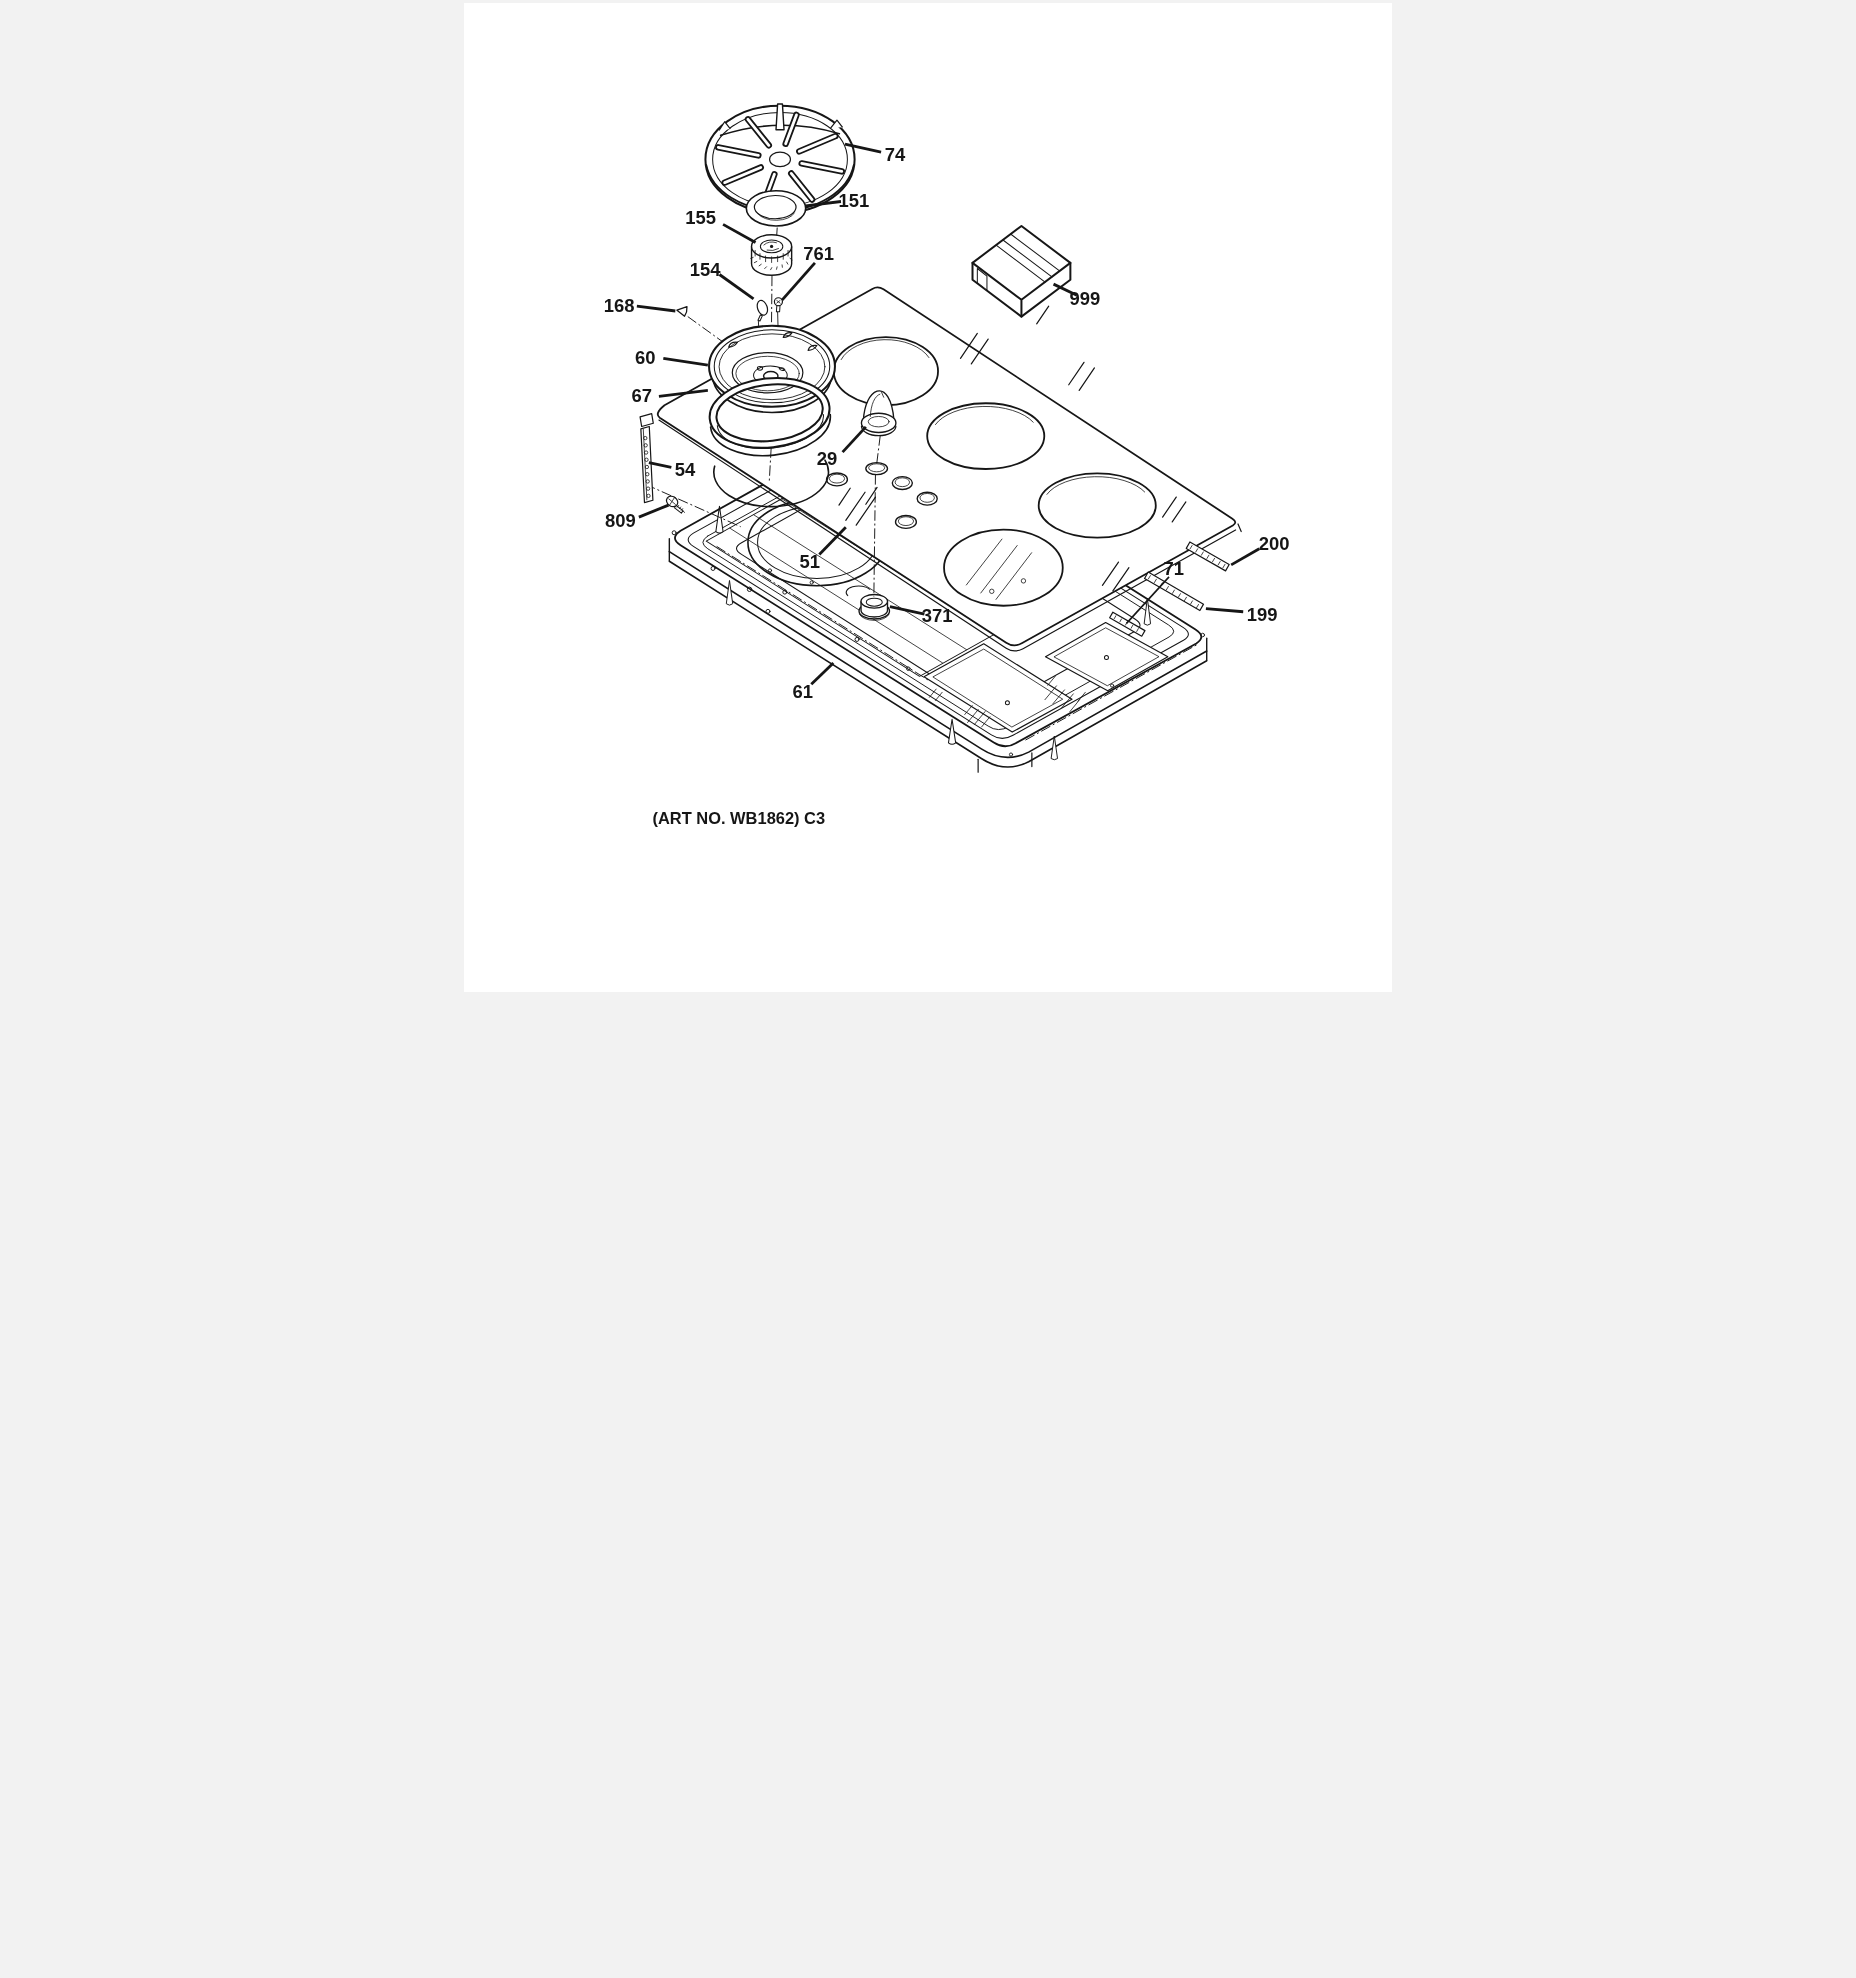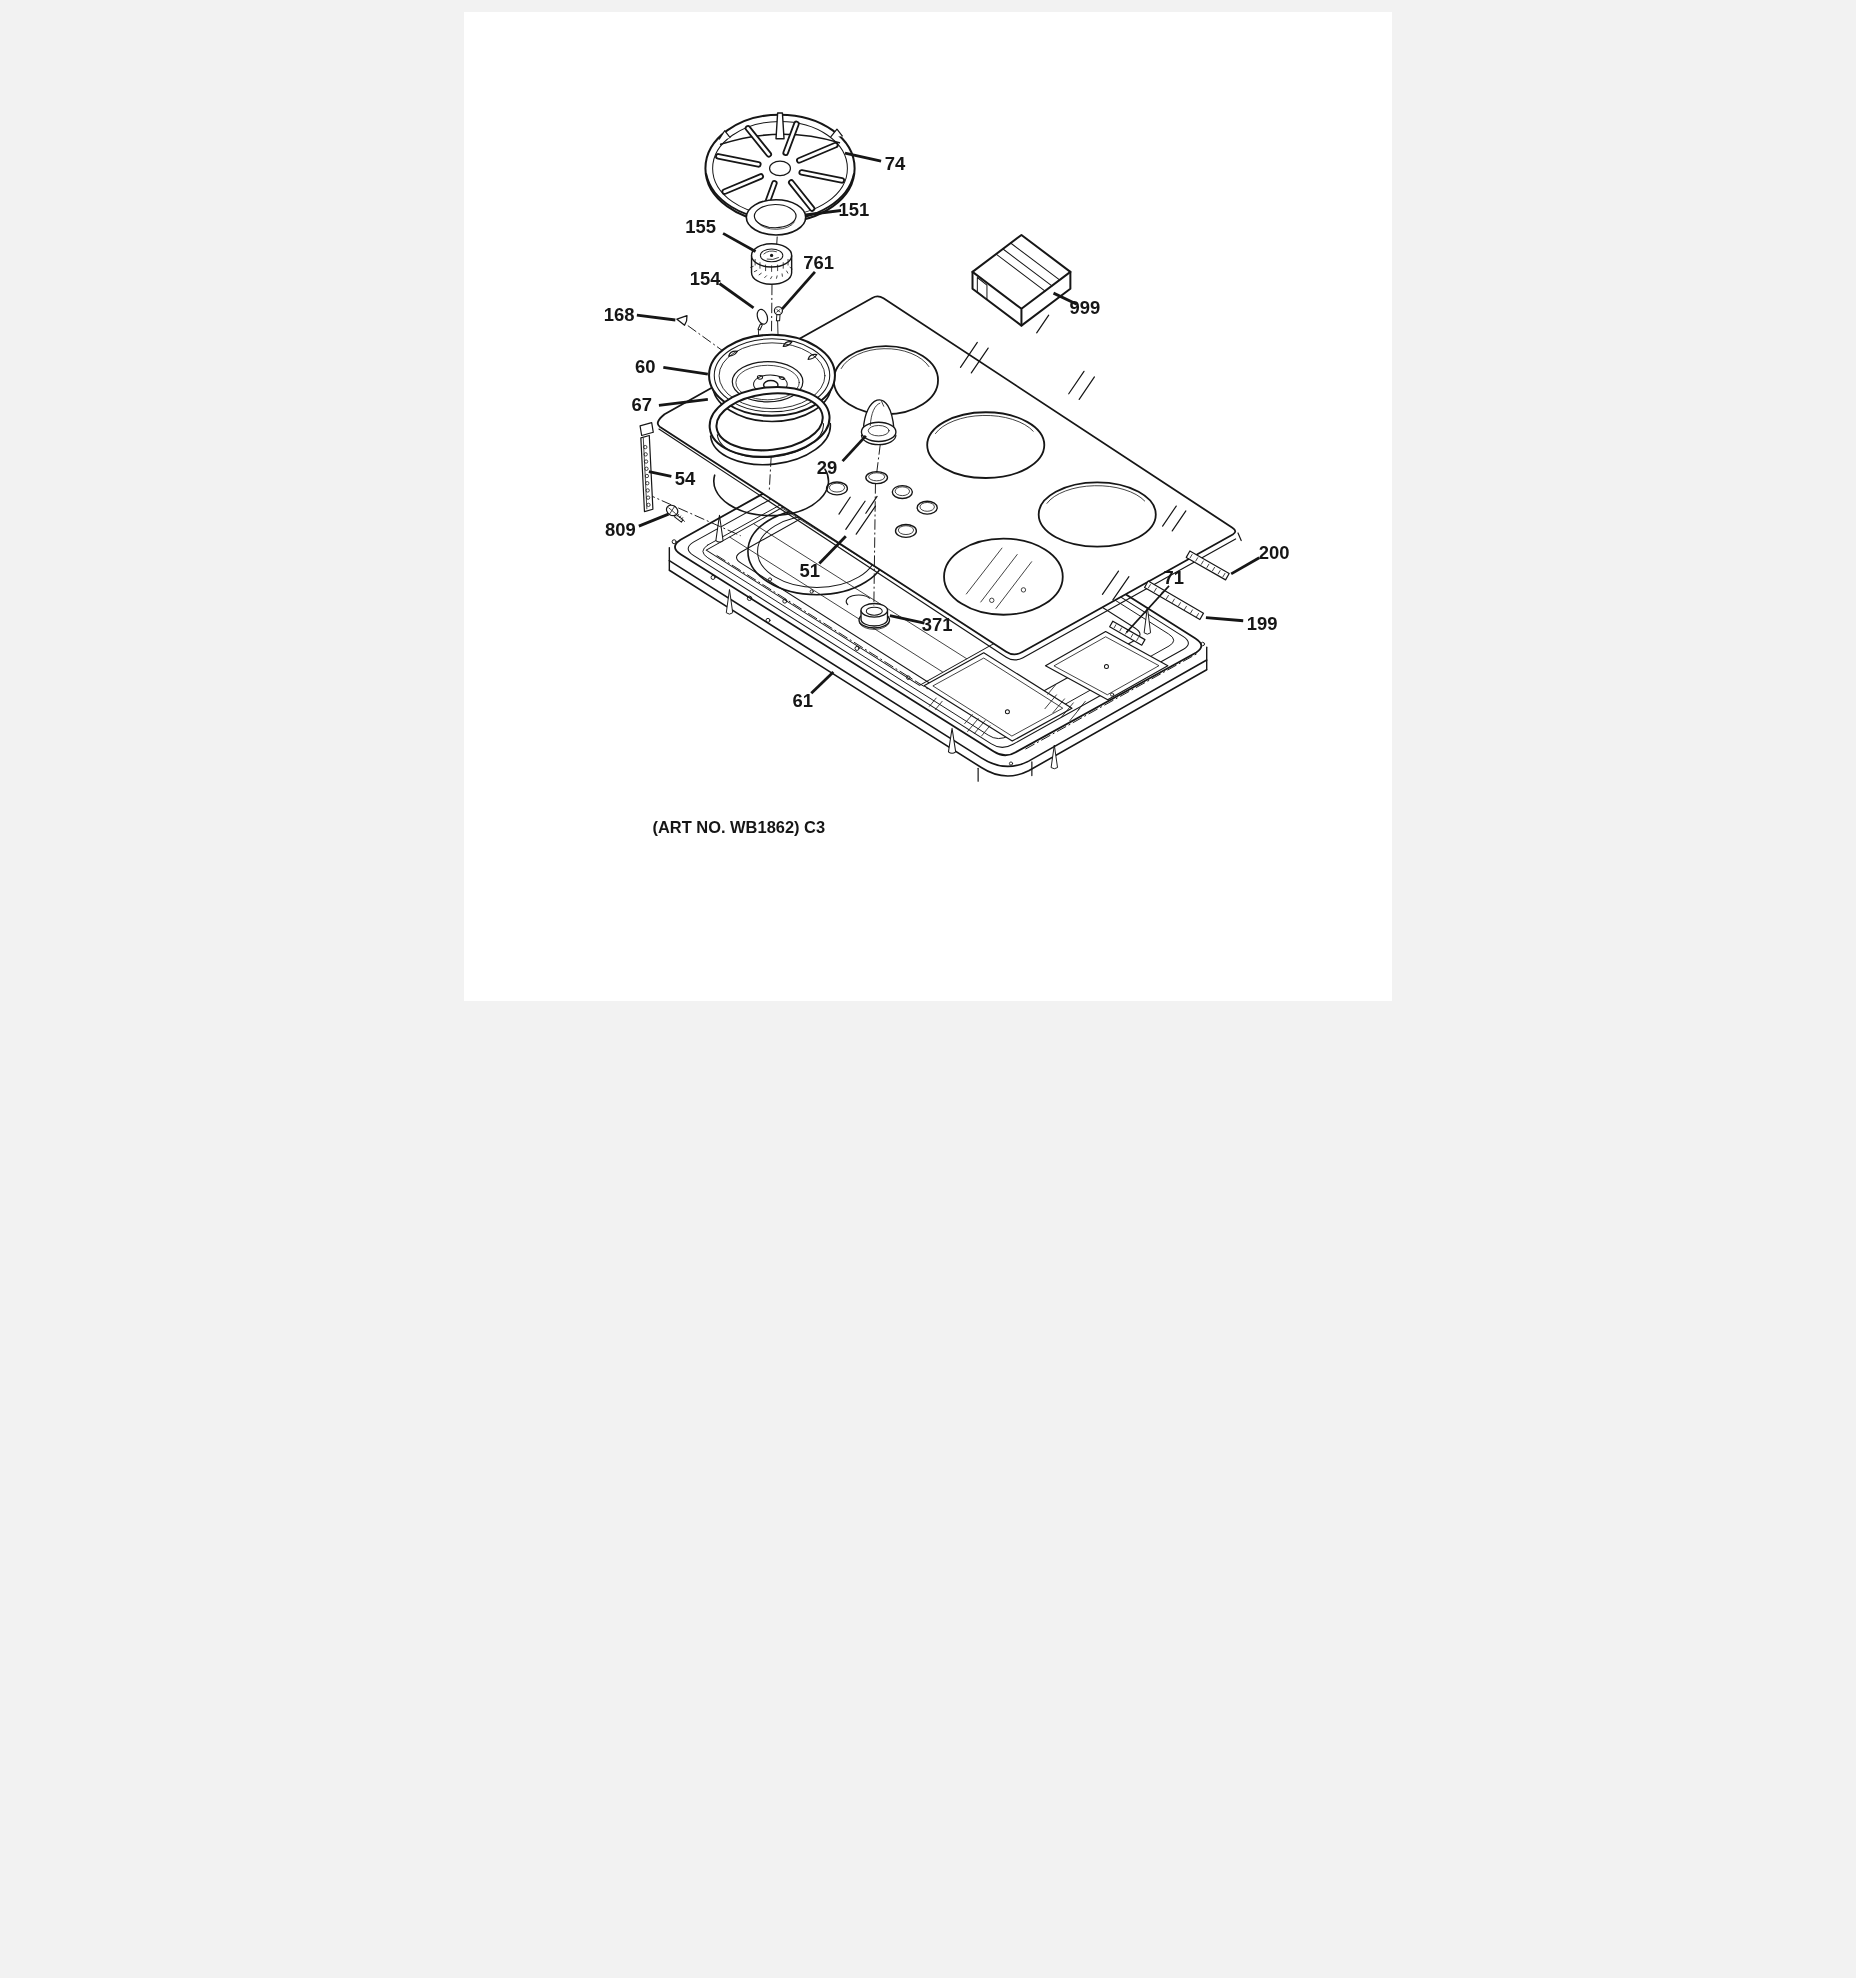--- a/index.html
+++ b/index.html
@@ -1,16 +1,16 @@
 <!DOCTYPE html>
 <html style="font-size:13px"><head>
 <meta charset="utf-8">
 <style>
   html,body{margin:0;padding:0;background:#f2f2f2;}
-  .page{width:100%;max-width:928px;margin:12px auto;background:#7f1d1d;}
+  .page{width:100%;max-width:928px;margin:3px auto;background:#7f1d1d;}
   svg{display:block;width:100%;height:auto;background:#ffffff;}
   .ln{stroke:#161616;fill:none;stroke-linecap:round;stroke-linejoin:round;}
   .fw{stroke:#161616;fill:#ffffff;stroke-linejoin:round;}
   .leader{stroke:#161616;stroke-width:7;fill:none;stroke-linecap:butt;}
   .leader-thin{stroke:#161616;stroke-width:4;fill:none;}
   .lbl{font:700 46px "Liberation Sans", sans-serif;fill:#161616;text-anchor:middle;}
   .art{font:700 41px "Liberation Sans", sans-serif;fill:#161616;text-anchor:start;}
   .dd{stroke:#161616;fill:none;stroke-width:2.4;stroke-dasharray:26 7 5 7;}
   .pin{stroke:#161616;fill:none;stroke-width:2.3;}
   .thin{stroke:#161616;fill:none;stroke-width:2;}

